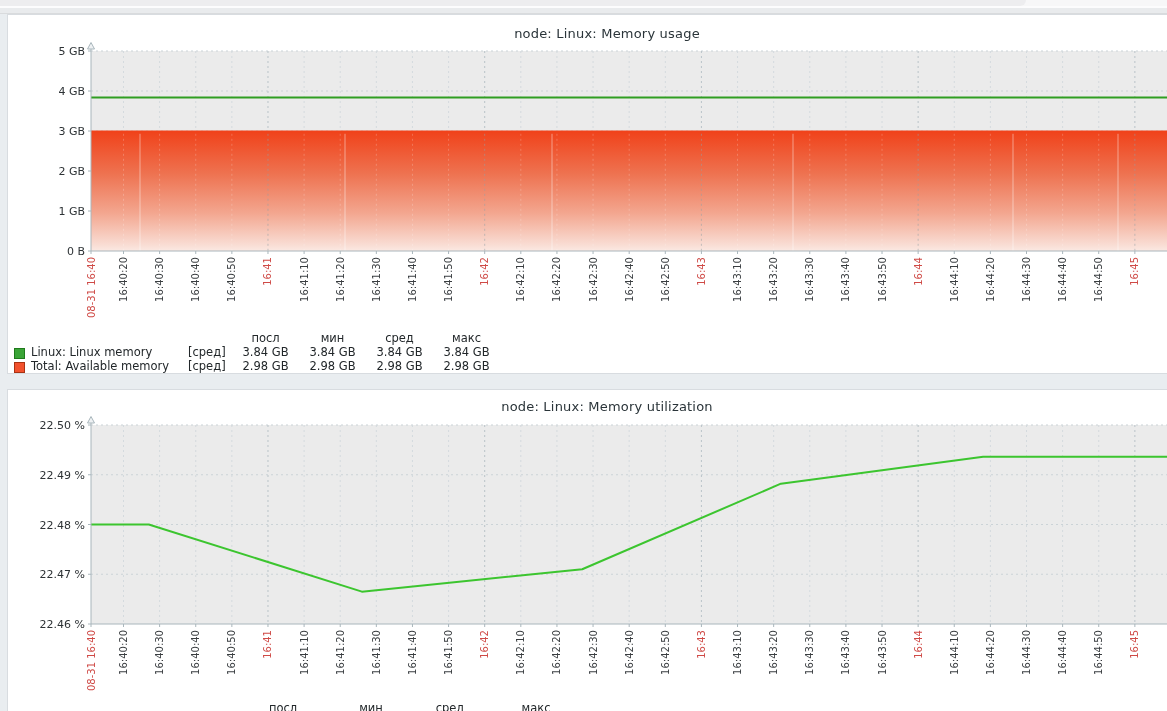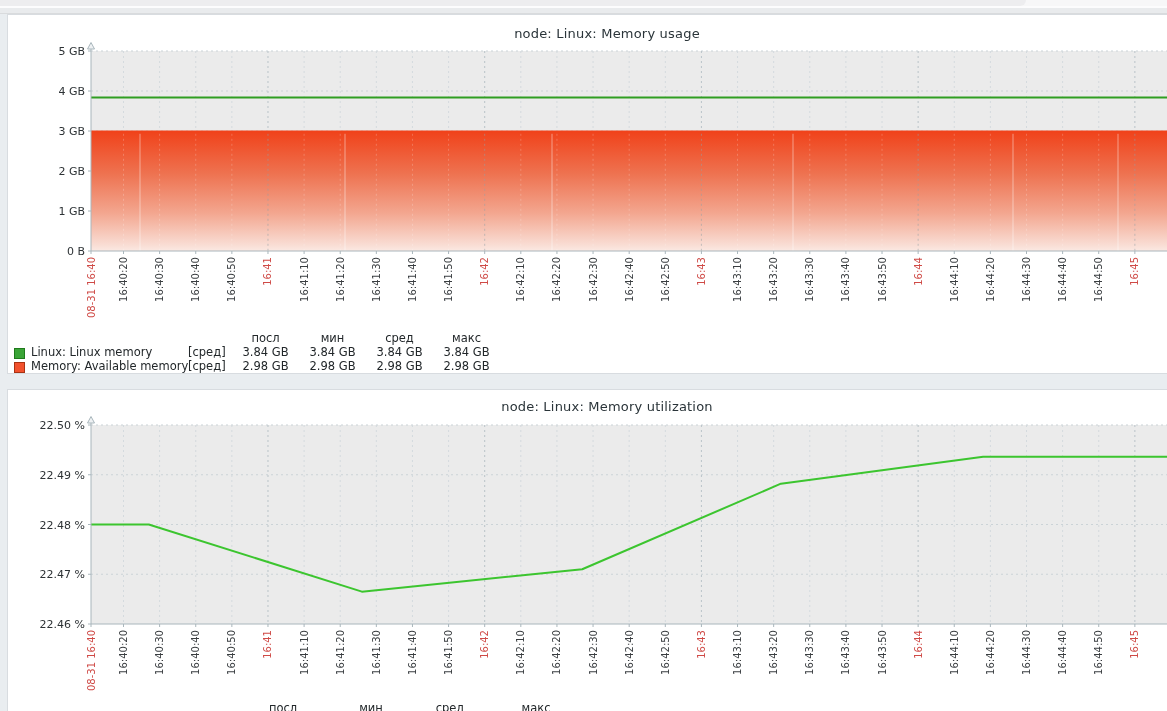--- a/index.html
+++ b/index.html
@@ -350,21 +350,21 @@
       <div class="lg-swatch" style="background: rgb(58, 164, 55); border: 1px solid rgb(31, 122, 27);"></div>
       <div class="lg-label">Linux: Linux memory</div>
       <div class="lg-agg">[сред]</div>
       <div class="lg-cell" style="left: 225px;">3.84 GB</div>
       <div class="lg-cell" style="left: 292px;">3.84 GB</div>
       <div class="lg-cell" style="left: 359px;">3.84 GB</div>
       <div class="lg-cell" style="left: 426px;">3.84 GB</div>
     </div>
     <div class="legend-row">
       <div class="lg-swatch" style="background: rgb(242, 81, 45); border: 1px solid rgb(169, 50, 18);"></div>
-      <div class="lg-label">Memory: Available memory</div>
+      <div class="lg-label">Total: Available memory</div>
       <div class="lg-agg">[сред]</div>
       <div class="lg-cell" style="left: 225px;">2.98 GB</div>
       <div class="lg-cell" style="left: 292px;">2.98 GB</div>
       <div class="lg-cell" style="left: 359px;">2.98 GB</div>
       <div class="lg-cell" style="left: 426px;">2.98 GB</div>
     </div>
   </div>
 <div class="legend" id="legend-1" style="top: 702px;">
     <div class="legend-row">
       <div class="lg-cell" style="left: 242.5px;">посл</div>

